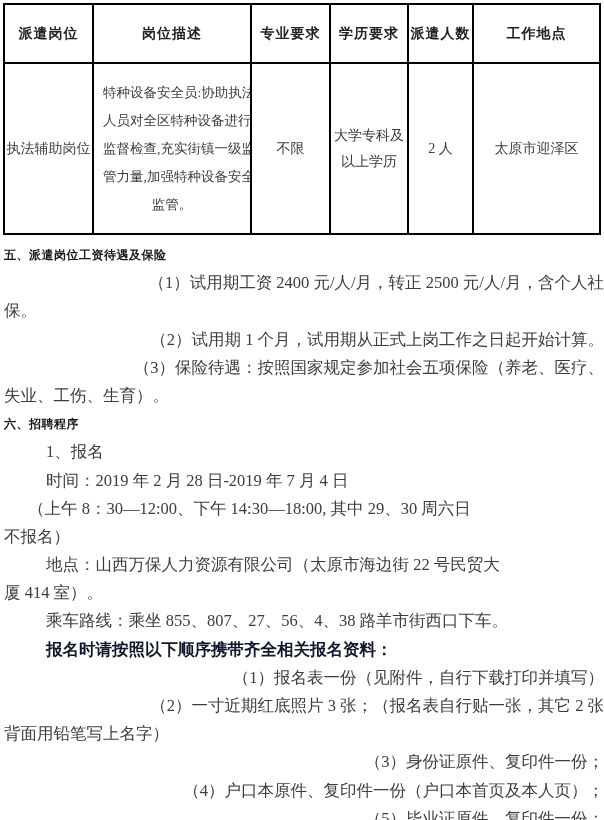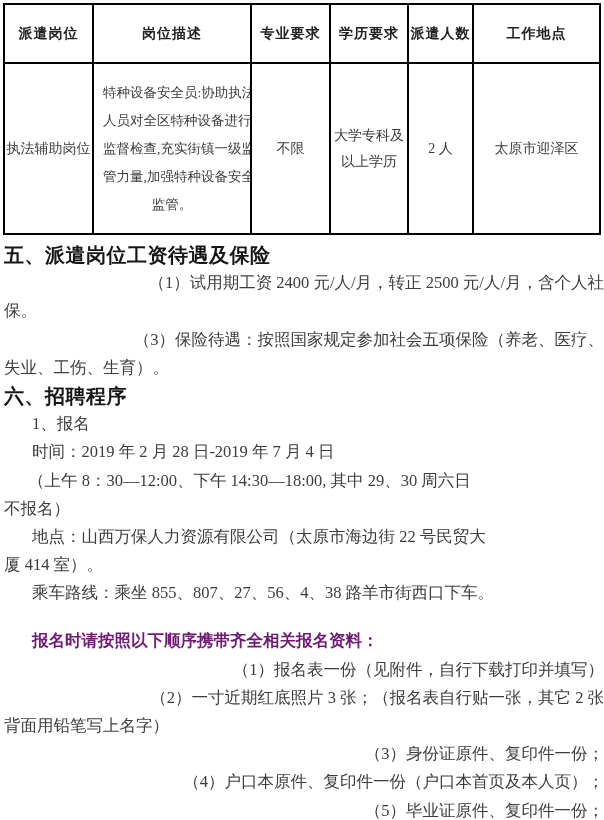--- a/index.html
+++ b/index.html
@@ -68,33 +68,32 @@
     font-size: 16.5px;
     color: #3c3c3c;
   }
   .line {
     height: 28.2px;
     line-height: 28.2px;
     white-space: nowrap;
     padding-left: 4px;
   }
   .line.heading {
-    font-size: 20px;
+    font-size: 12px;
     font-weight: bold;
     color: #161616;
     letter-spacing: 0.5px;
   }
   .line.bold {
     font-weight: bold;
-    color: #701a75;
-    margin-top: 20px;
+    color: #0f172a;
   }
   .line.flush   { padding-left: 4px; }
   .line.indent2 { padding-left: 25px; text-align: right; }
-  .line.indent3 { padding-left: 32px; }
+  .line.indent3 { padding-left: 46px; }
   .line.indent3p{ padding-left: 28px; }
 </style>
 </head>
 <body>
 
 <div class="doc">
 
   <table class="job-table">
     <colgroup>
       <col style="width:89px">
@@ -132,20 +131,21 @@
         <td>2 人</td>
         <td>太原市迎泽区</td>
       </tr>
     </tbody>
   </table>
 
   <div class="content">
       <div class="line heading">五、派遣岗位工资待遇及保险</div>
       <div class="line indent2">（1）试用期工资 2400 元/人/月，转正 2500 元/人/月，含个人社</div>
       <div class="line flush">保。</div>
+      <div class="line indent2">（2）试用期 1 个月，试用期从正式上岗工作之日起开始计算。</div>
       <div class="line indent2">（3）保险待遇：按照国家规定参加社会五项保险（养老、医疗、</div>
       <div class="line flush">失业、工伤、生育）。</div>
       <div class="line heading">六、招聘程序</div>
       <div class="line indent3">1、报名</div>
       <div class="line indent3">时间：2019 年 2 月 28 日-2019 年 7 月 4 日</div>
       <div class="line indent3p">（上午 8：30—12:00、下午 14:30—18:00, 其中 29、30 周六日</div>
       <div class="line flush">不报名）</div>
       <div class="line indent3">地点：山西万保人力资源有限公司（太原市海边街 22 号民贸大</div>
       <div class="line flush">厦 414 室）。</div>
       <div class="line indent3">乘车路线：乘坐 855、807、27、56、4、38 路羊市街西口下车。</div>

